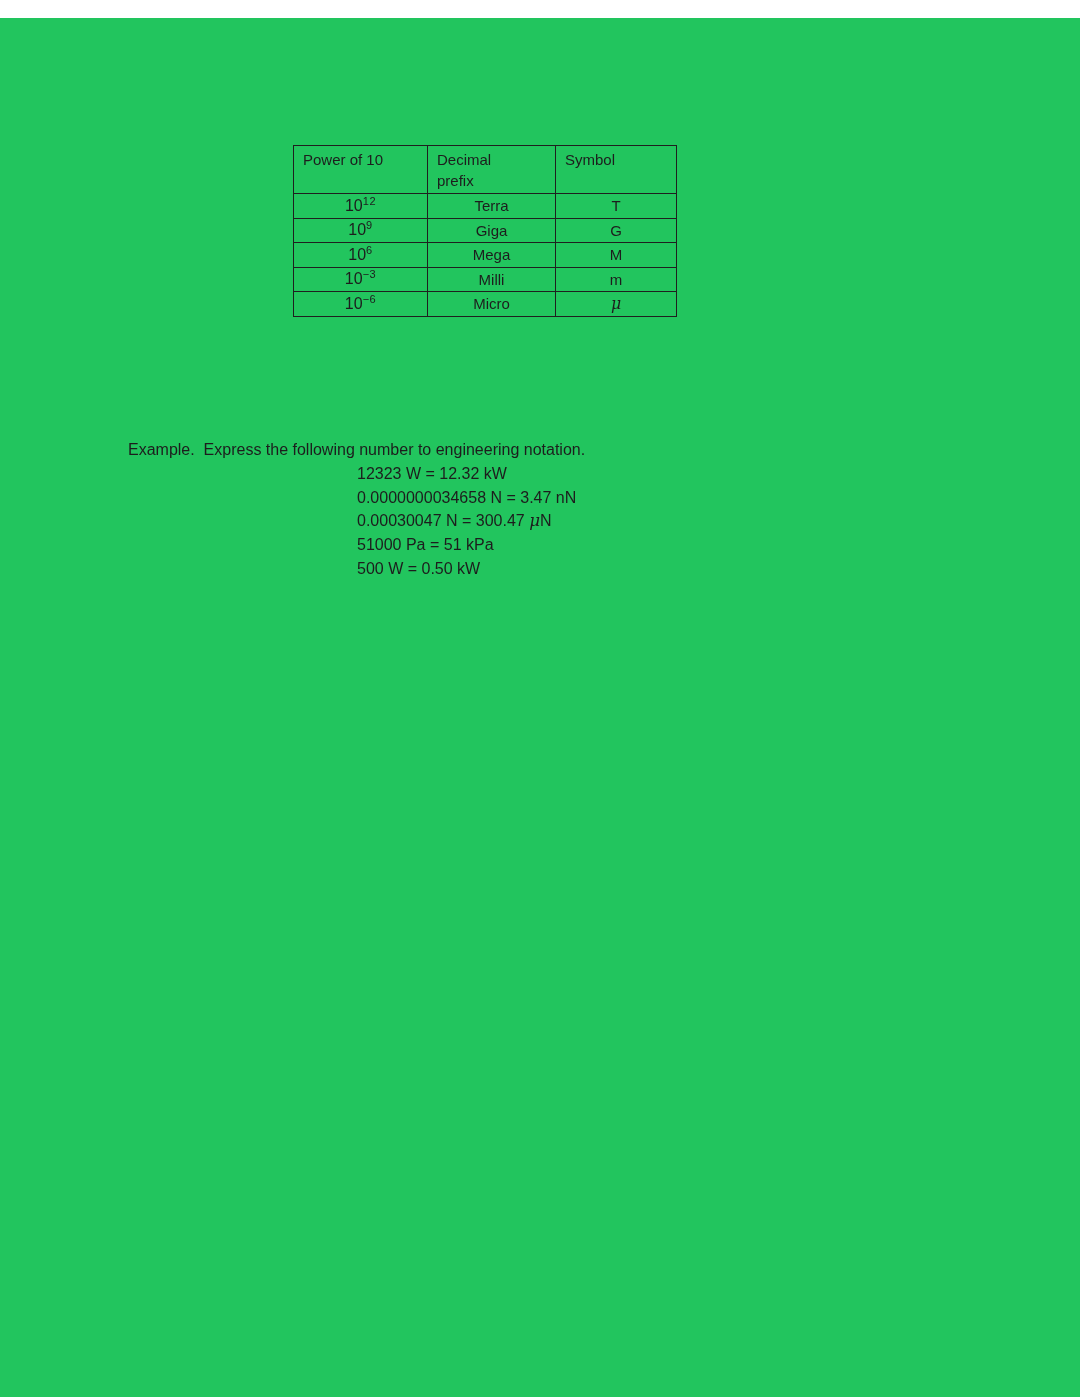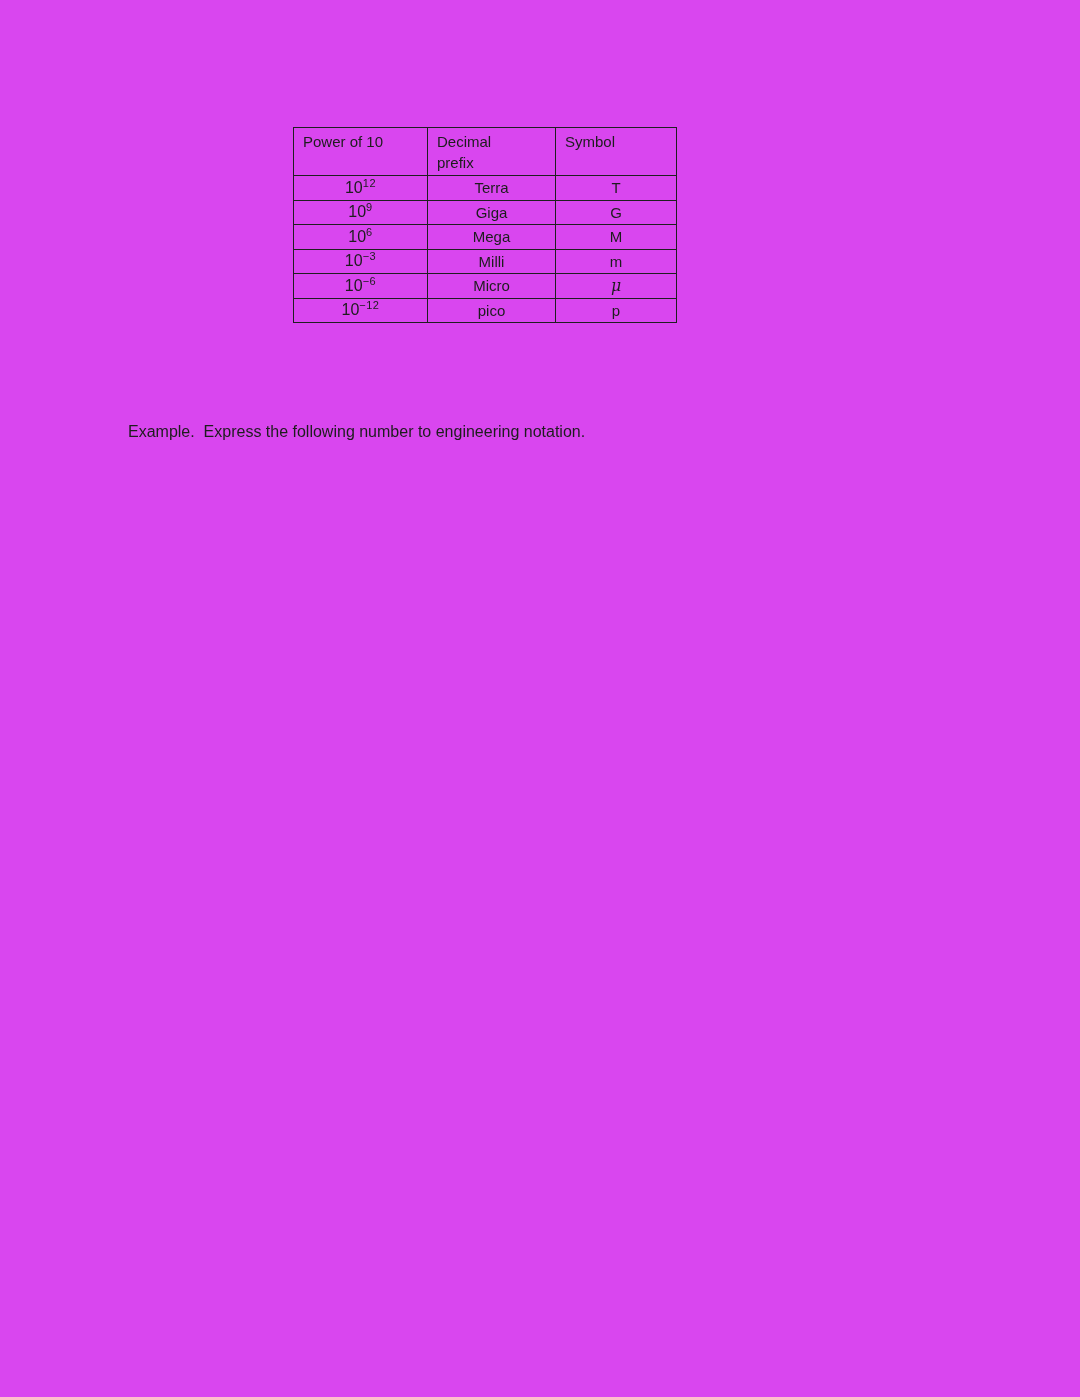--- a/index.html
+++ b/index.html
@@ -7,21 +7,22 @@
   body {
     width: 1080px;
     height: 1397px;
     position: relative;
     font-family: "Liberation Sans", sans-serif;
     color: #1d1d1d;
   }
   .page {
     position: absolute;
     inset: 0;
-    background: #d946ef;
+    background: #22c55e;
+    margin-top: 18px;
   }
 
   
   table.prefix-table {
     position: absolute;
     left: 293px;
     top: 127px;
     width: 383px;
     border-collapse: collapse;
     table-layout: fixed;
@@ -122,25 +123,27 @@
         <tr>
           <td class="power-cell">10<sup>−3</sup></td>
           <td class="prefix-cell">Milli</td>
           <td class="symbol-cell">m</td>
         </tr>
         <tr>
           <td class="power-cell">10<sup>−6</sup></td>
           <td class="prefix-cell">Micro</td>
           <td class="symbol-cell"><span class="mu">μ</span></td>
         </tr>
-        <tr>
-          <td class="power-cell">10<sup>−12</sup></td>
-          <td class="prefix-cell">pico</td>
-          <td class="symbol-cell">p</td>
-        </tr>
       </tbody>
   </table>
 
   <div class="example">
     <div class="example-heading">Example.  Express the following number to engineering notation.</div>
+    <div class="conversions">
+        <div class="conversion-line">12323 W = 12.32 kW</div>
+        <div class="conversion-line">0.0000000034658 N = 3.47 nN</div>
+        <div class="conversion-line">0.00030047 N = 300.47 <span class="mu">μ</span>N</div>
+        <div class="conversion-line">51000 Pa = 51 kPa</div>
+        <div class="conversion-line">500 W = 0.50 kW</div>
+      </div>
   </div>
 
 </div>
 
 </body></html>

